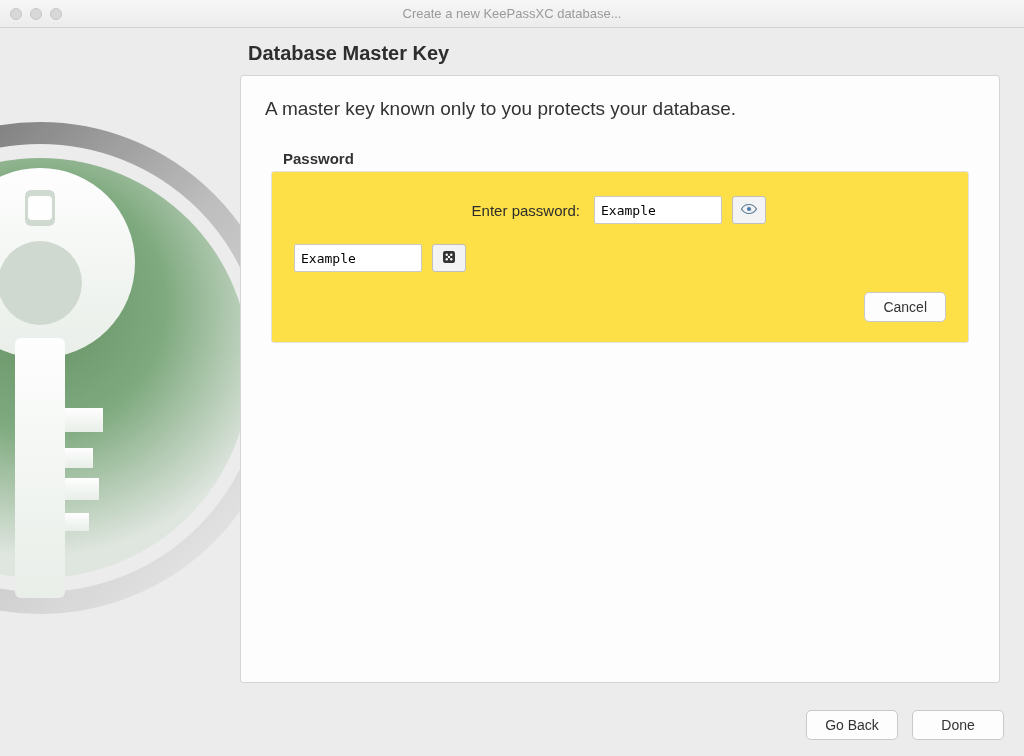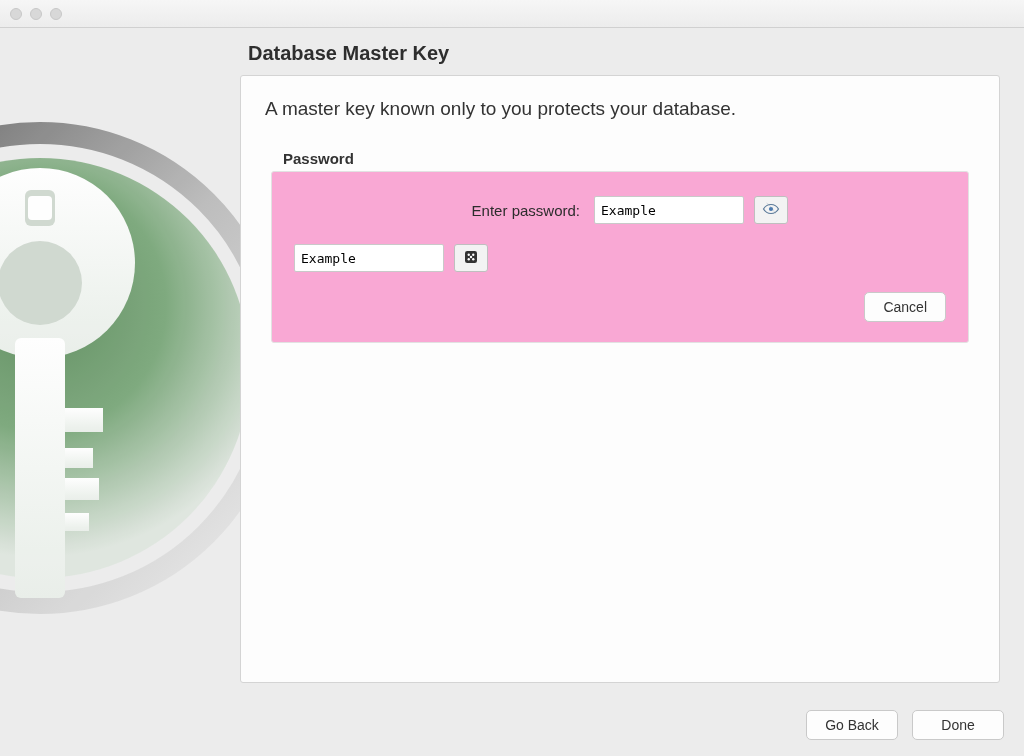--- a/index.html
+++ b/index.html
@@ -81,39 +81,39 @@
     margin-bottom: 30px;
   }
   .group-title {
     font-size: 15px;
     font-weight: 700;
     margin: 0 0 4px 18px;
   }
   .password-block {
     margin-left: 6px;
     margin-right: 6px;
-    background: #f9a8d4;
+    background: #fde047;
     border: 1px solid #e2e2e2;
     border-radius: 3px;
     padding: 24px 22px 20px 22px;
   }
   .field-row {
     display: flex;
     align-items: center;
     margin-bottom: 20px;
   }
   .field-label {
     width: 300px;
     text-align: right;
     font-size: 15px;
     color: #2c2c2c;
     padding-right: 14px;
   }
   .text-input {
-    width: 150px;
+    width: 128px;
     height: 28px;
     border: 1px solid #c9c9c9;
     background: #fff;
     font-family: ui-monospace, Menlo, Consolas, monospace;
     font-size: 13px;
     padding: 2px 6px;
     border-radius: 2px;
   }
   .icon-button {
     width: 34px;
@@ -167,20 +167,21 @@
 </style>
 </head>
 <body>
 
 <div class="titlebar">
   <div class="traffic-lights">
     <div class="traffic-light"></div>
     <div class="traffic-light"></div>
     <div class="traffic-light"></div>
   </div>
+  <div class="window-title">Create a new KeePassXC database...</div>
 </div>
 
 <div class="page">
 
   <svg class="bg-key" viewBox="0 0 420 560">
     <defs>
       <radialGradient id="ring" cx="50%" cy="35%" r="60%">
         <stop offset="0%" stop-color="#5c8a5c"></stop>
         <stop offset="50%" stop-color="#7aa77a"></stop>
         <stop offset="100%" stop-color="#dfe6df"></stop>

